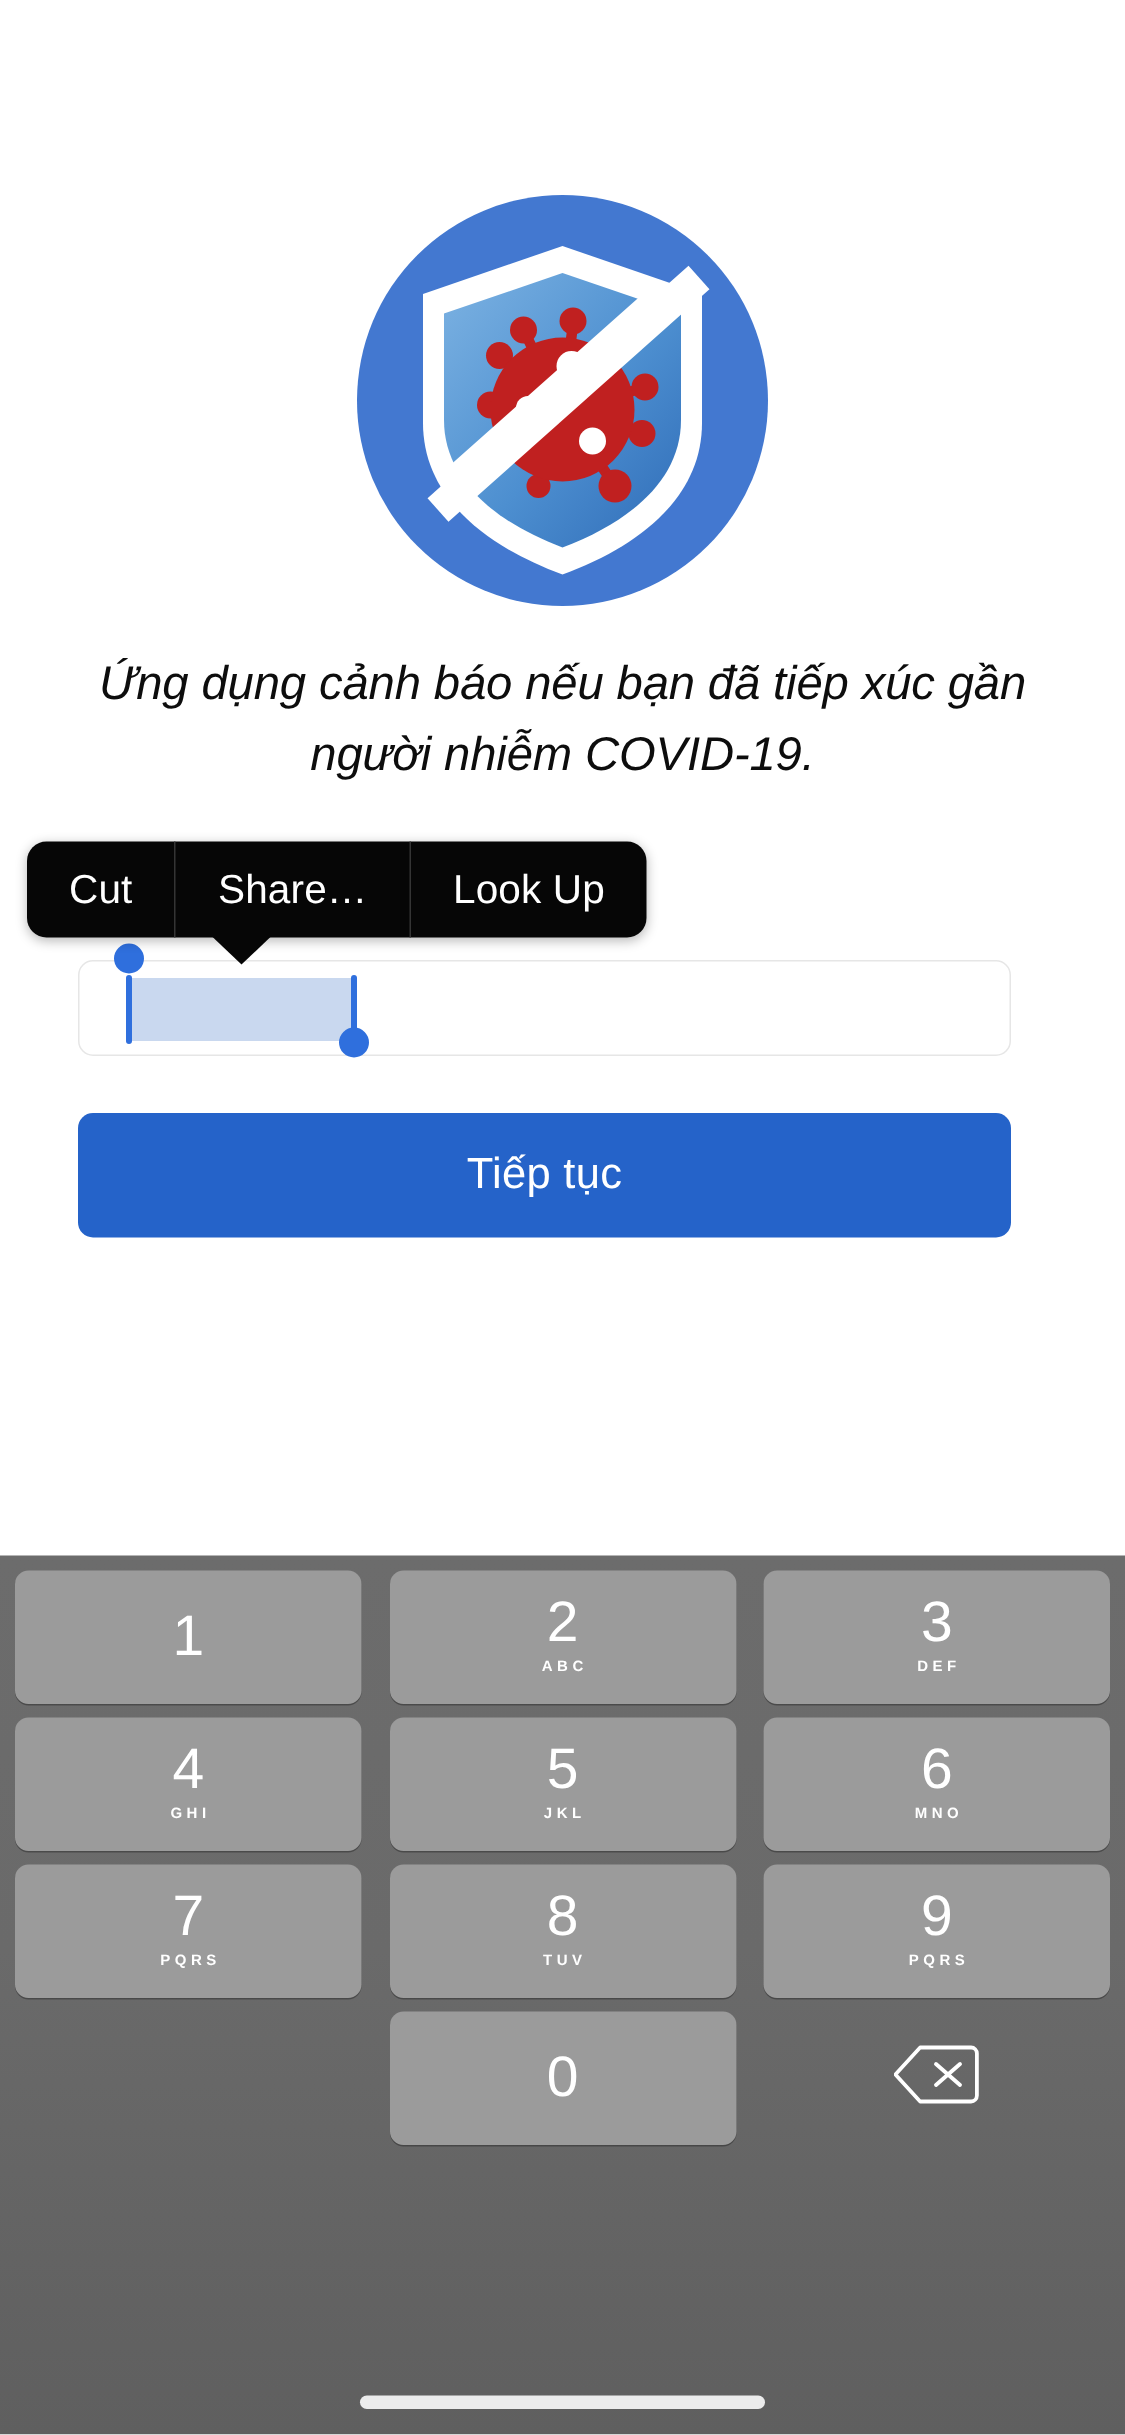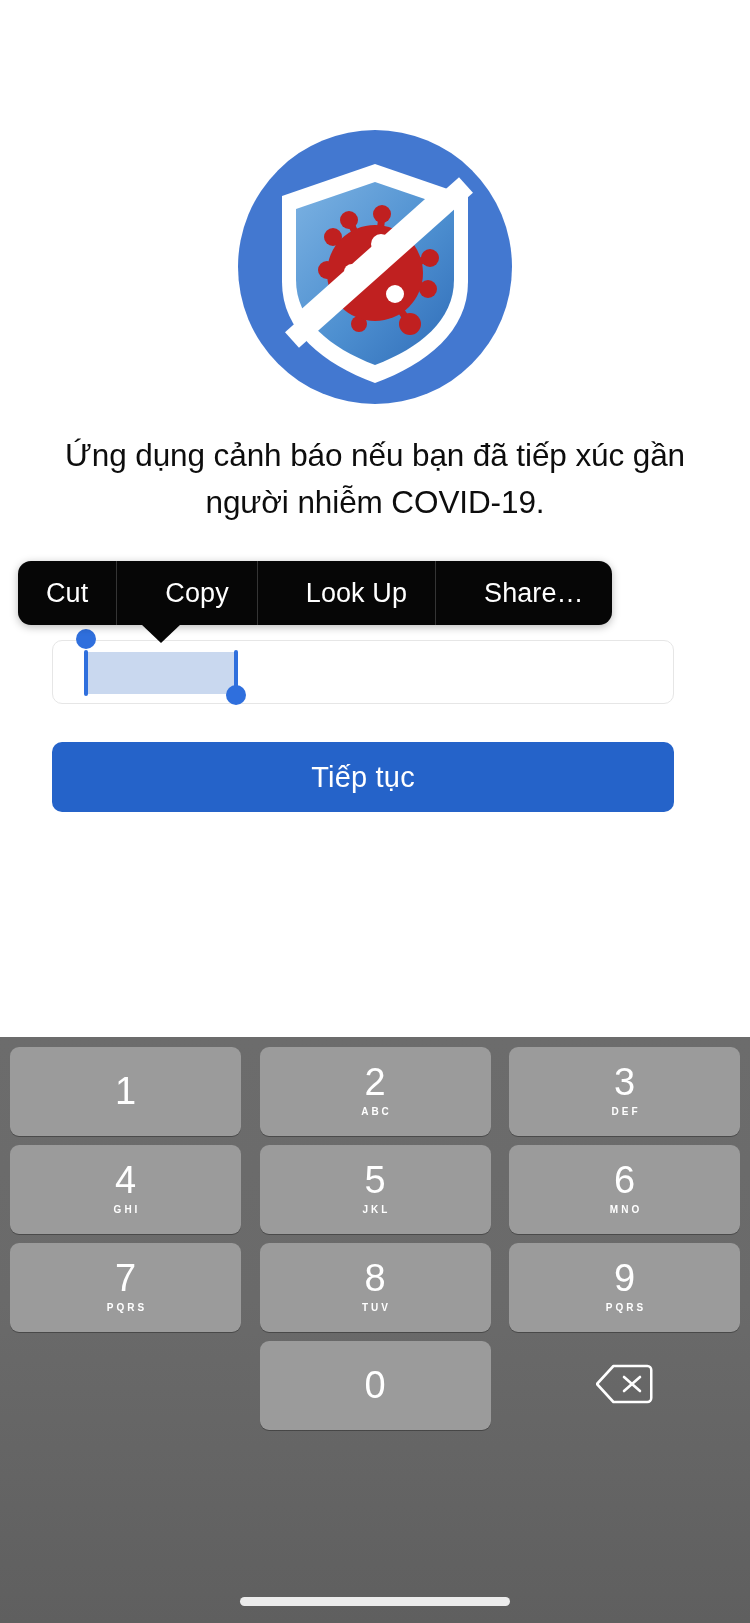--- a/index.html
+++ b/index.html
@@ -38,20 +38,21 @@
     position: absolute;
     left: 40px;
     top: 432px;
     width: 670px;
     text-align: center;
     font-size: 31.5px;
     line-height: 47px;
     color: #0d0d0d;
     letter-spacing: -0.1px;
     font-weight: 400;
+    font-style: italic;
   }
 
   
   #field-label {
     position: absolute;
     left: 55px;
     top: 567px;
     width: 640px;
     font-size: 27px;
     line-height: 38px;
@@ -97,21 +98,21 @@
   }
   #sel-knob-start { left: 23px;  top: -12px; }
   #sel-knob-end   { left: 173px; top: 44px;  }
 
   
   #continue-button {
     position: absolute;
     left: 52px;
     top: 742px;
     width: 622px;
-    height: 70px;
+    height: 83px;
     border: none;
     border-radius: 10px;
     background: #2563c9;
     color: #ffffff;
     font-size: 29px;
     font-family: "Liberation Sans", "DejaVu Sans", sans-serif;
     letter-spacing: 0.2px;
     cursor: pointer;
     padding: 0;
   }
@@ -121,21 +122,20 @@
     position: absolute;
     left: 18px;
     top: 561px;
     height: 64px;
     background: #060606;
     border-radius: 13px;
     display: flex;
     align-items: stretch;
     z-index: 40;
     box-shadow: 0 2px 8px rgba(0,0,0,0.28);
-    gap: 20px;
   }
   .edit-menu-item {
     display: flex;
     align-items: center;
     justify-content: center;
     color: #ffffff;
     font-size: 27px;
     padding: 0 28px;
     white-space: nowrap;
     cursor: pointer;
@@ -299,23 +299,22 @@
     <div class="sel-caret" id="sel-caret-start"></div>
     <div class="sel-caret" id="sel-caret-end"></div>
     <div class="sel-knob" id="sel-knob-start"></div>
     <div class="sel-knob" id="sel-knob-end"></div>
   </div>
 
   <button id="continue-button">Tiếp tục</button>
 
   <div id="edit-menu">
     <div class="edit-menu-item">Cut</div>
-    <div class="edit-menu-item">Copy</div>
+    <div class="edit-menu-item">Share…</div>
     <div class="edit-menu-item">Look Up</div>
-    <div class="edit-menu-item">Share…</div>
   </div>
   <div id="edit-menu-arrow"></div>
 
 </div>
 
 <div id="keypad">
   <div id="keypad-rows">
 
     <div class="keypad-row">
       <div class="key">

